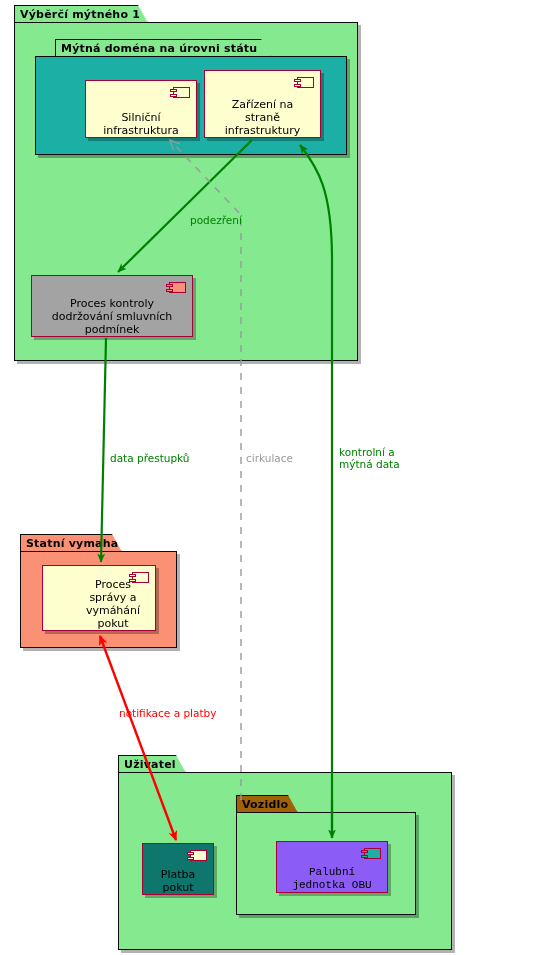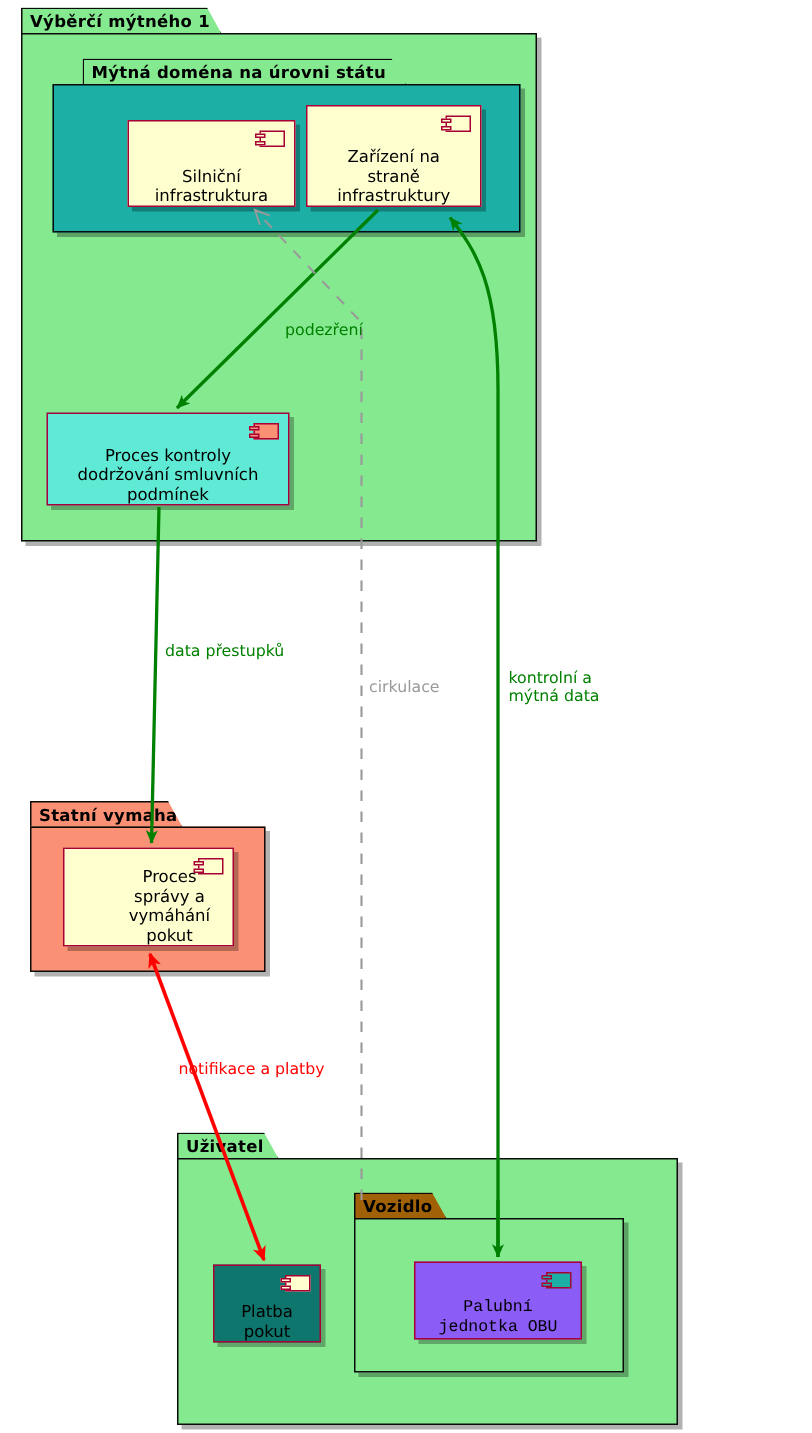--- a/index.html
+++ b/index.html
@@ -137,21 +137,21 @@
 infrastruktura</span>
   </div>
 
   <div class="comp" style="left:204px; top:70px; width:117px; height:68px; background:#FEFECE;">
     <span class="comp-icon" style="background:#FEFECE;"></span>
     <span class="comp-label">Zařízení na
 straně
 infrastruktury</span>
   </div>
 
-  <div class="comp" style="left:31px; top:275px; width:162px; height:62px; background:#5eead4;">
+  <div class="comp" style="left:31px; top:275px; width:162px; height:62px; background:#a3a3a3;">
     <span class="comp-icon" style="background:#FA9175;"></span>
     <span class="comp-label">Proces kontroly
 dodržování smluvních
 podmínek</span>
   </div>
 
   <div class="pkg" style="left:20px; top:534px; width:157px; height:114px;">
     <div class="pkg-tab" style="width:102px; background:#FA9175;">
       <span>Statní vymahatel</span>
     </div>
@@ -220,21 +220,21 @@
 
     <path d="M332,800 L332,838" fill="none" stroke="#008000" stroke-width="2.2" marker-end="url(#ah-green)"></path>
 
     <path d="M100,636 L176,840" fill="none" stroke="#FF0000" stroke-width="2.4" marker-start="url(#ah-red-start)" marker-end="url(#ah-red)"></path>
   </svg>
 
   <div class="edge-label lbl-green" style="left:190px; top:202px;">
     <span>podezření</span>
   </div>
 
-  <div class="edge-label lbl-green" style="left:110px; top:416px;">
+  <div class="edge-label lbl-green" style="left:110px; top:440px;">
     <span>data přestupků</span>
   </div>
 
   <div class="edge-label lbl-gray" style="left:246px; top:440px;">
     <span>cirkulace</span>
   </div>
 
   <div class="edge-label lbl-red" style="left:119px; top:695px;">
     <span>notifikace a platby</span>
   </div>

